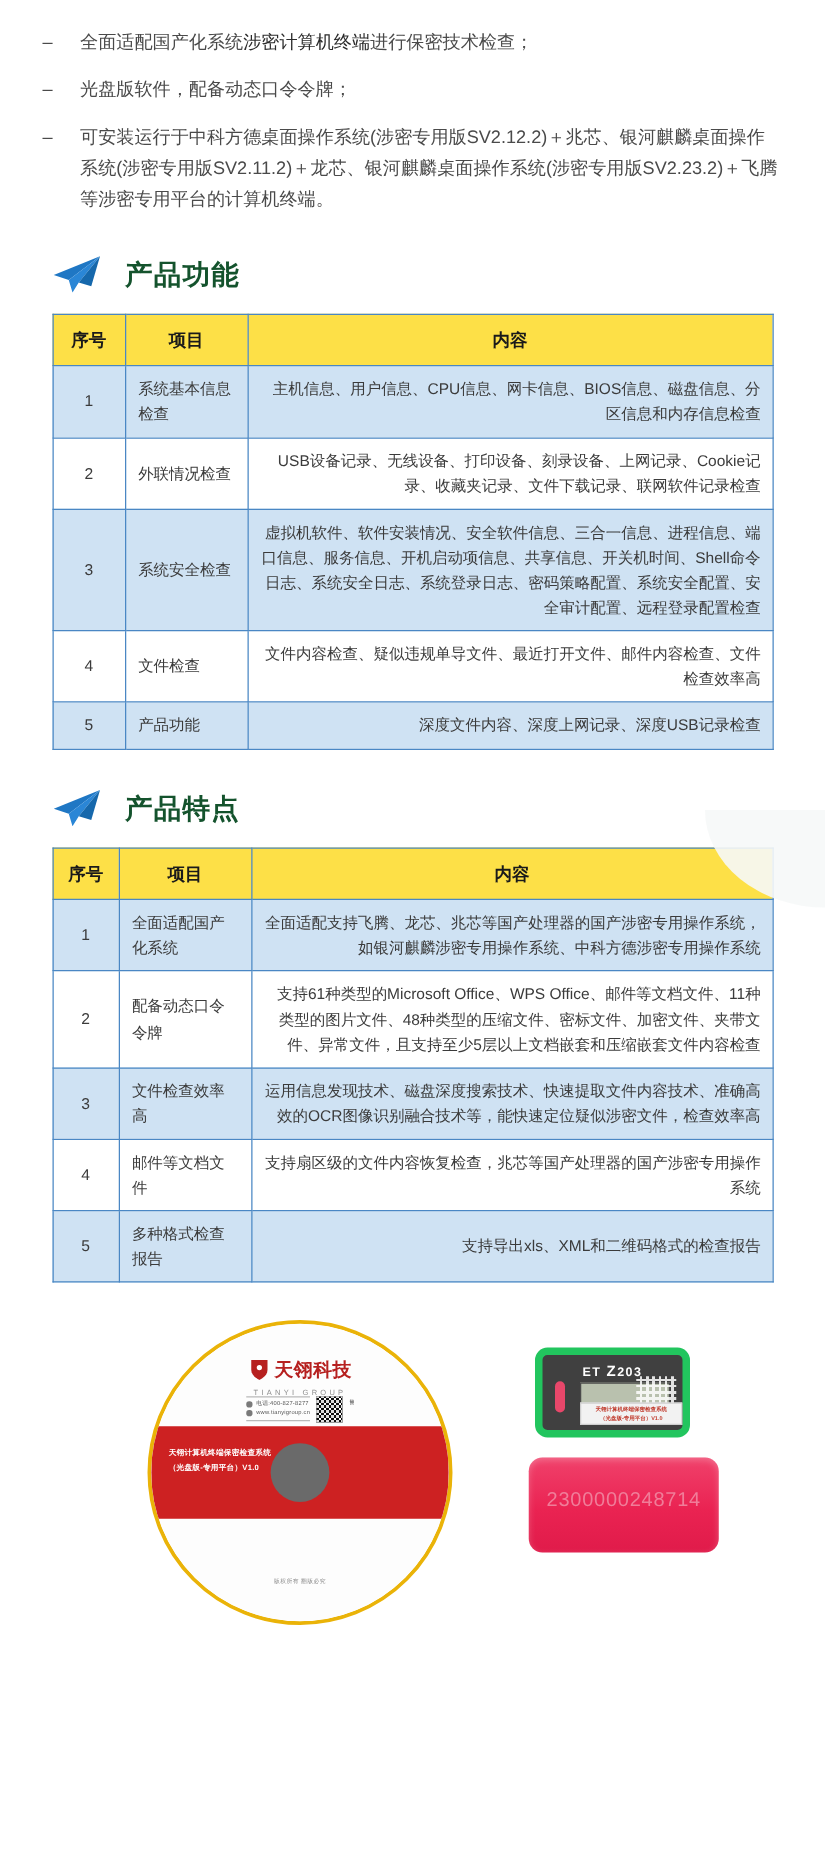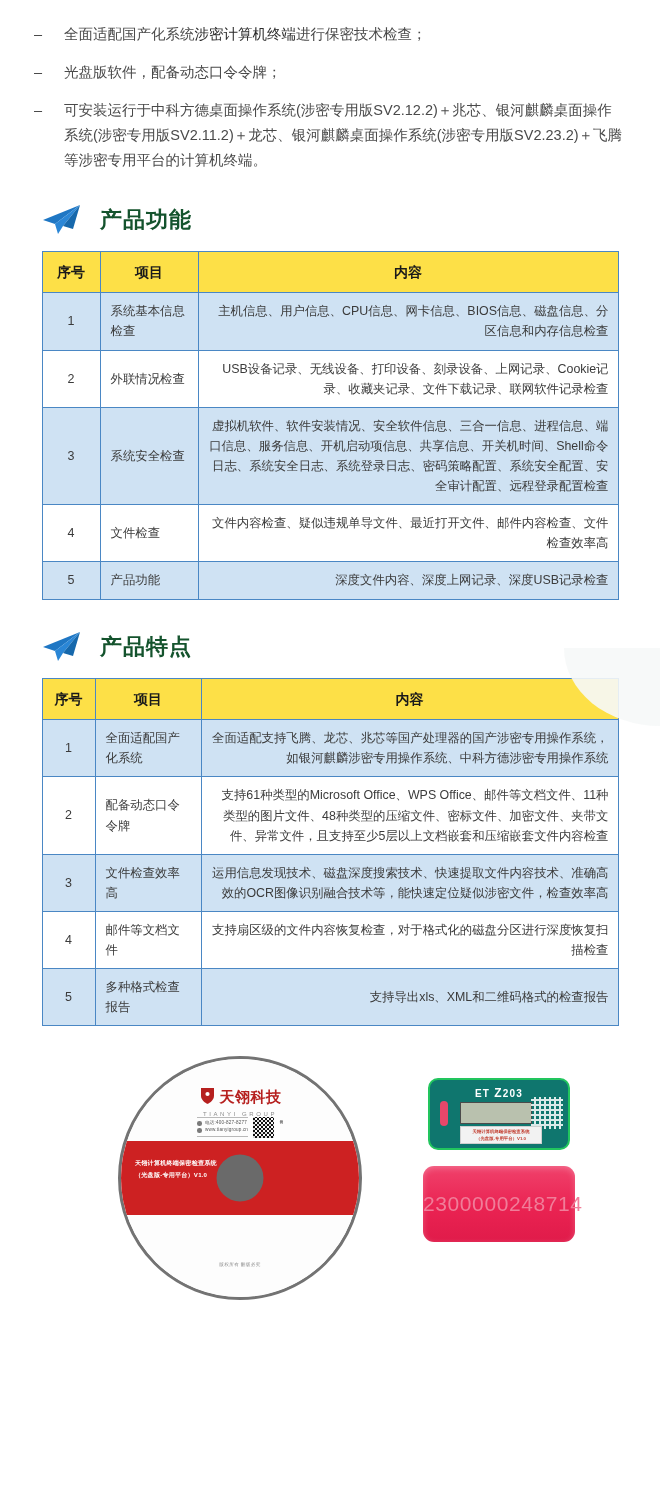--- a/index.html
+++ b/index.html
@@ -123,21 +123,21 @@
 
   
   .disc {
     position: absolute;
     left: 118px;
     top: 8px;
     width: 244px;
     height: 244px;
     border-radius: 50%;
     background: #ffffff;
-    border: 3px solid #737373;
+    border: 3px solid #eab308;
     overflow: hidden;
   }
   .disc-inner {
     position: absolute;
     inset: 0;
     border-radius: 50%;
     background: #fdfdfd;
   }
   .disc-band {
     position: absolute;
@@ -242,25 +242,25 @@
     font-size: 4.6px;
     color: #8c8c8c;
     letter-spacing: .4px;
   }
 
   
   .token-top {
     position: absolute;
     left: 428px;
     top: 30px;
-    width: 142px;
+    width: 124px;
     height: 72px;
     border-radius: 10px;
-    background: #0f766e;
-    border: 2px solid #22c55e;
+    background: #404040;
+    border: 6px solid #22c55e;
     overflow: hidden;
   }
   .token-brand {
     position: absolute;
     top: 6px; left: 0; right: 0;
     text-align: center;
     color: #ffffff;
     font-size: 10px;
     font-weight: bold;
     letter-spacing: 1.2px;
@@ -309,23 +309,23 @@
     width: 152px;
     height: 76px;
     border-radius: 11px;
     background: linear-gradient(180deg,#f0416b 0%, #ea2352 55%, #e01b4a 100%);
     box-shadow: inset 0 2px 6px rgba(255,255,255,.25);
   }
   .token-serial {
     position: absolute;
     left: 0; right: 0;
     top: 26px;
-    text-align: right;
+    text-align: center;
     color: #f07d99;
-    font-size: 21px;
+    font-size: 16px;
     letter-spacing: .6px;
   }
 </style>
 </head>
 <body>
 
 <div class="intro">
   <div class="intro-item">
     <span class="intro-dash">–</span>
     <span class="intro-text"><span>全面适配国产化系统</span><b>涉密计算机终端</b><span>进行保密技术检查；</span></span>
@@ -430,21 +430,21 @@
         <td>&nbsp;支持61种类型的Microsoft Office、WPS Office、邮件等文档文件、11种类型的图片文件、48种类型的压缩文件、密标文件、加密文件、夹带文件、异常文件，且支持至少5层以上文档嵌套和压缩嵌套文件内容检查</td>
       </tr>
       <tr class="alt">
         <td class="num">3</td>
         <td class="item">文件检查效率高</td>
         <td>运用信息发现技术、磁盘深度搜索技术、快速提取文件内容技术、准确高效的OCR图像识别融合技术等，能快速定位疑似涉密文件，检查效率高</td>
       </tr>
       <tr class="plain">
         <td class="num">4</td>
         <td class="item">邮件等文档文件</td>
-        <td>支持扇区级的文件内容恢复检查，对于格式化的磁盘分区进行深度恢复扫描检查</td>
+        <td>支持扇区级的文件内容恢复检查，兆芯等国产处理器的国产涉密专用操作系统</td>
       </tr>
       <tr class="alt">
         <td class="num">5</td>
         <td class="item">多种格式检查报告</td>
         <td>支持导出xls、XML和二维码格式的检查报告</td>
       </tr>
     </tbody>
   </table>
 </div>
 

